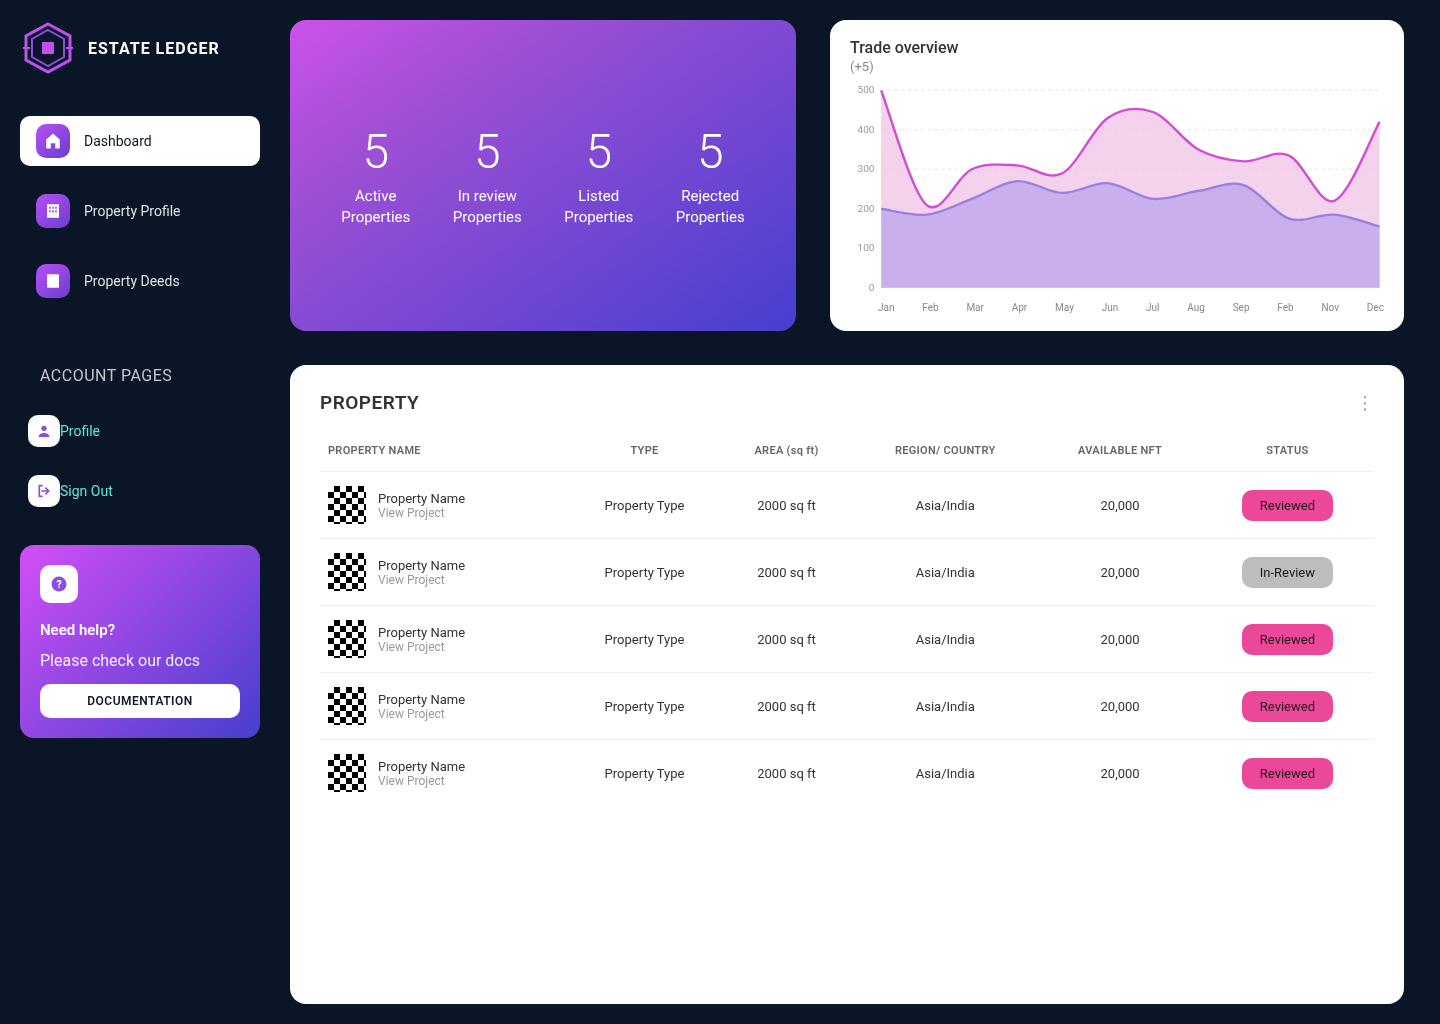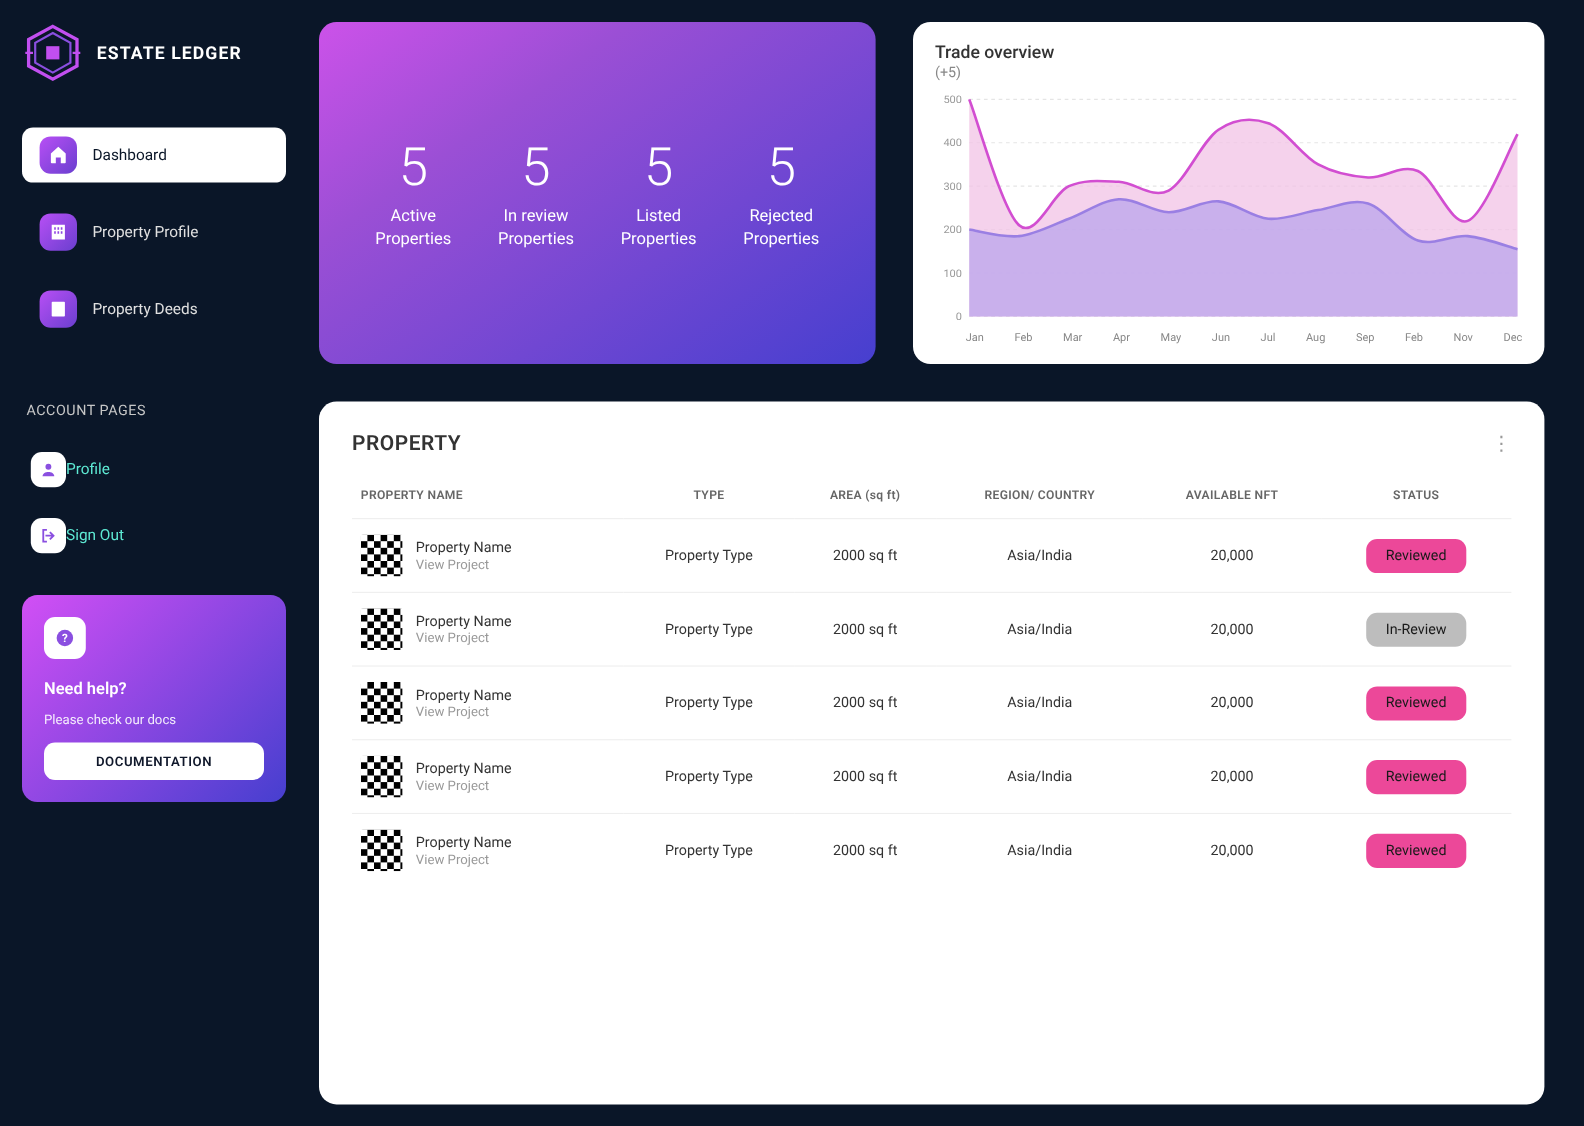--- a/index.html
+++ b/index.html
@@ -6,27 +6,27 @@
 body { background: #0a1628; width: 1440px; height: 1024px; overflow: hidden; color: #fff; }
 .app { display: flex; height: 100%; }
 .sidebar { width: 280px; padding: 20px; display: flex; flex-direction: column; }
 .logo-area { display: flex; align-items: center; gap: 12px; margin-bottom: 40px; }
 .logo-icon { width: 56px; height: 56px; }
 .logo-text { font-weight: 700; font-size: 16px; letter-spacing: 1px; }
 .nav-item { display: flex; align-items: center; gap: 14px; padding: 8px 16px; border-radius: 10px; margin-bottom: 20px; cursor: pointer; color: #e0e0e0; font-size: 14px; }
 .nav-item.active { background: #fff; color: #0a1628; }
 .nav-icon { width: 34px; height: 34px; border-radius: 10px; background: linear-gradient(135deg,#b84ff5,#6a3fcf); display: flex; align-items: center; justify-content: center; }
 .nav-item.active .nav-icon { background: linear-gradient(135deg,#b84ff5,#6a3fcf); }
-.account-header { font-size: 13px; letter-spacing: 0.5px; margin: 40px 0 20px 4px; color: #c7c7c7; }
+.account-header { font-size: 16px; letter-spacing: 0.5px; margin: 40px 0 20px 20px; color: #c7c7c7; }
 .account-item { display: flex; align-items: center; padding: 10px 8px; margin-bottom: 8px; cursor: pointer; color: #5eead4; font-size: 14px; }
 .account-icon { width: 32px; height: 32px; border-radius: 10px; background: #fff; display: flex; align-items: center; justify-content: center; }
 .help-card { margin-top: 20px; background: linear-gradient(135deg,#d24ff5,#463fcf); border-radius: 14px; padding: 20px; }
 .help-qicon { width: 38px; height: 38px; background: #fff; border-radius: 10px; display: flex; align-items: center; justify-content: center; margin-bottom: 18px; }
 .help-title { font-weight: 600; font-size: 15px; margin-bottom: 12px; }
-.help-sub { font-size: 12px; margin-bottom: 14px; opacity: .9; }
+.help-sub { font-size: 16px; margin-bottom: 14px; opacity: .9; }
 .help-btn { width: 100%; background: #fff; color: #0f172a; border: none; border-radius: 10px; padding: 10px; font-weight: 600; font-size: 12px; letter-spacing: .5px; cursor: pointer; }
 
 .main { flex: 1; padding: 20px 36px 20px 10px; display: flex; flex-direction: column; }
 .topbar { display: flex; align-items: center; justify-content: flex-end; gap: 20px; margin-bottom: 36px; padding-top: 10px; }
 .connect-wrap { padding: 2px; border-radius: 18px; background: linear-gradient(90deg,#d24ff5,#3a5be0); }
 .connect-inner { background: #0a1628; border-radius: 16px; padding: 9px 28px; color: #fff; font-size: 13px; cursor: pointer; }
 .search-box { display: flex; align-items: center; background: #fff; border-radius: 14px; padding: 8px 14px; width: 200px; }
 .search-box input { border: none; outline: none; font-size: 13px; margin-left: 8px; flex: 1; }
 .top-icons { display: flex; gap: 16px; margin-left: 40px; }
 .top-icon { width: 16px; height: 16px; display: flex; align-items: center; justify-content: center; cursor: pointer; }

